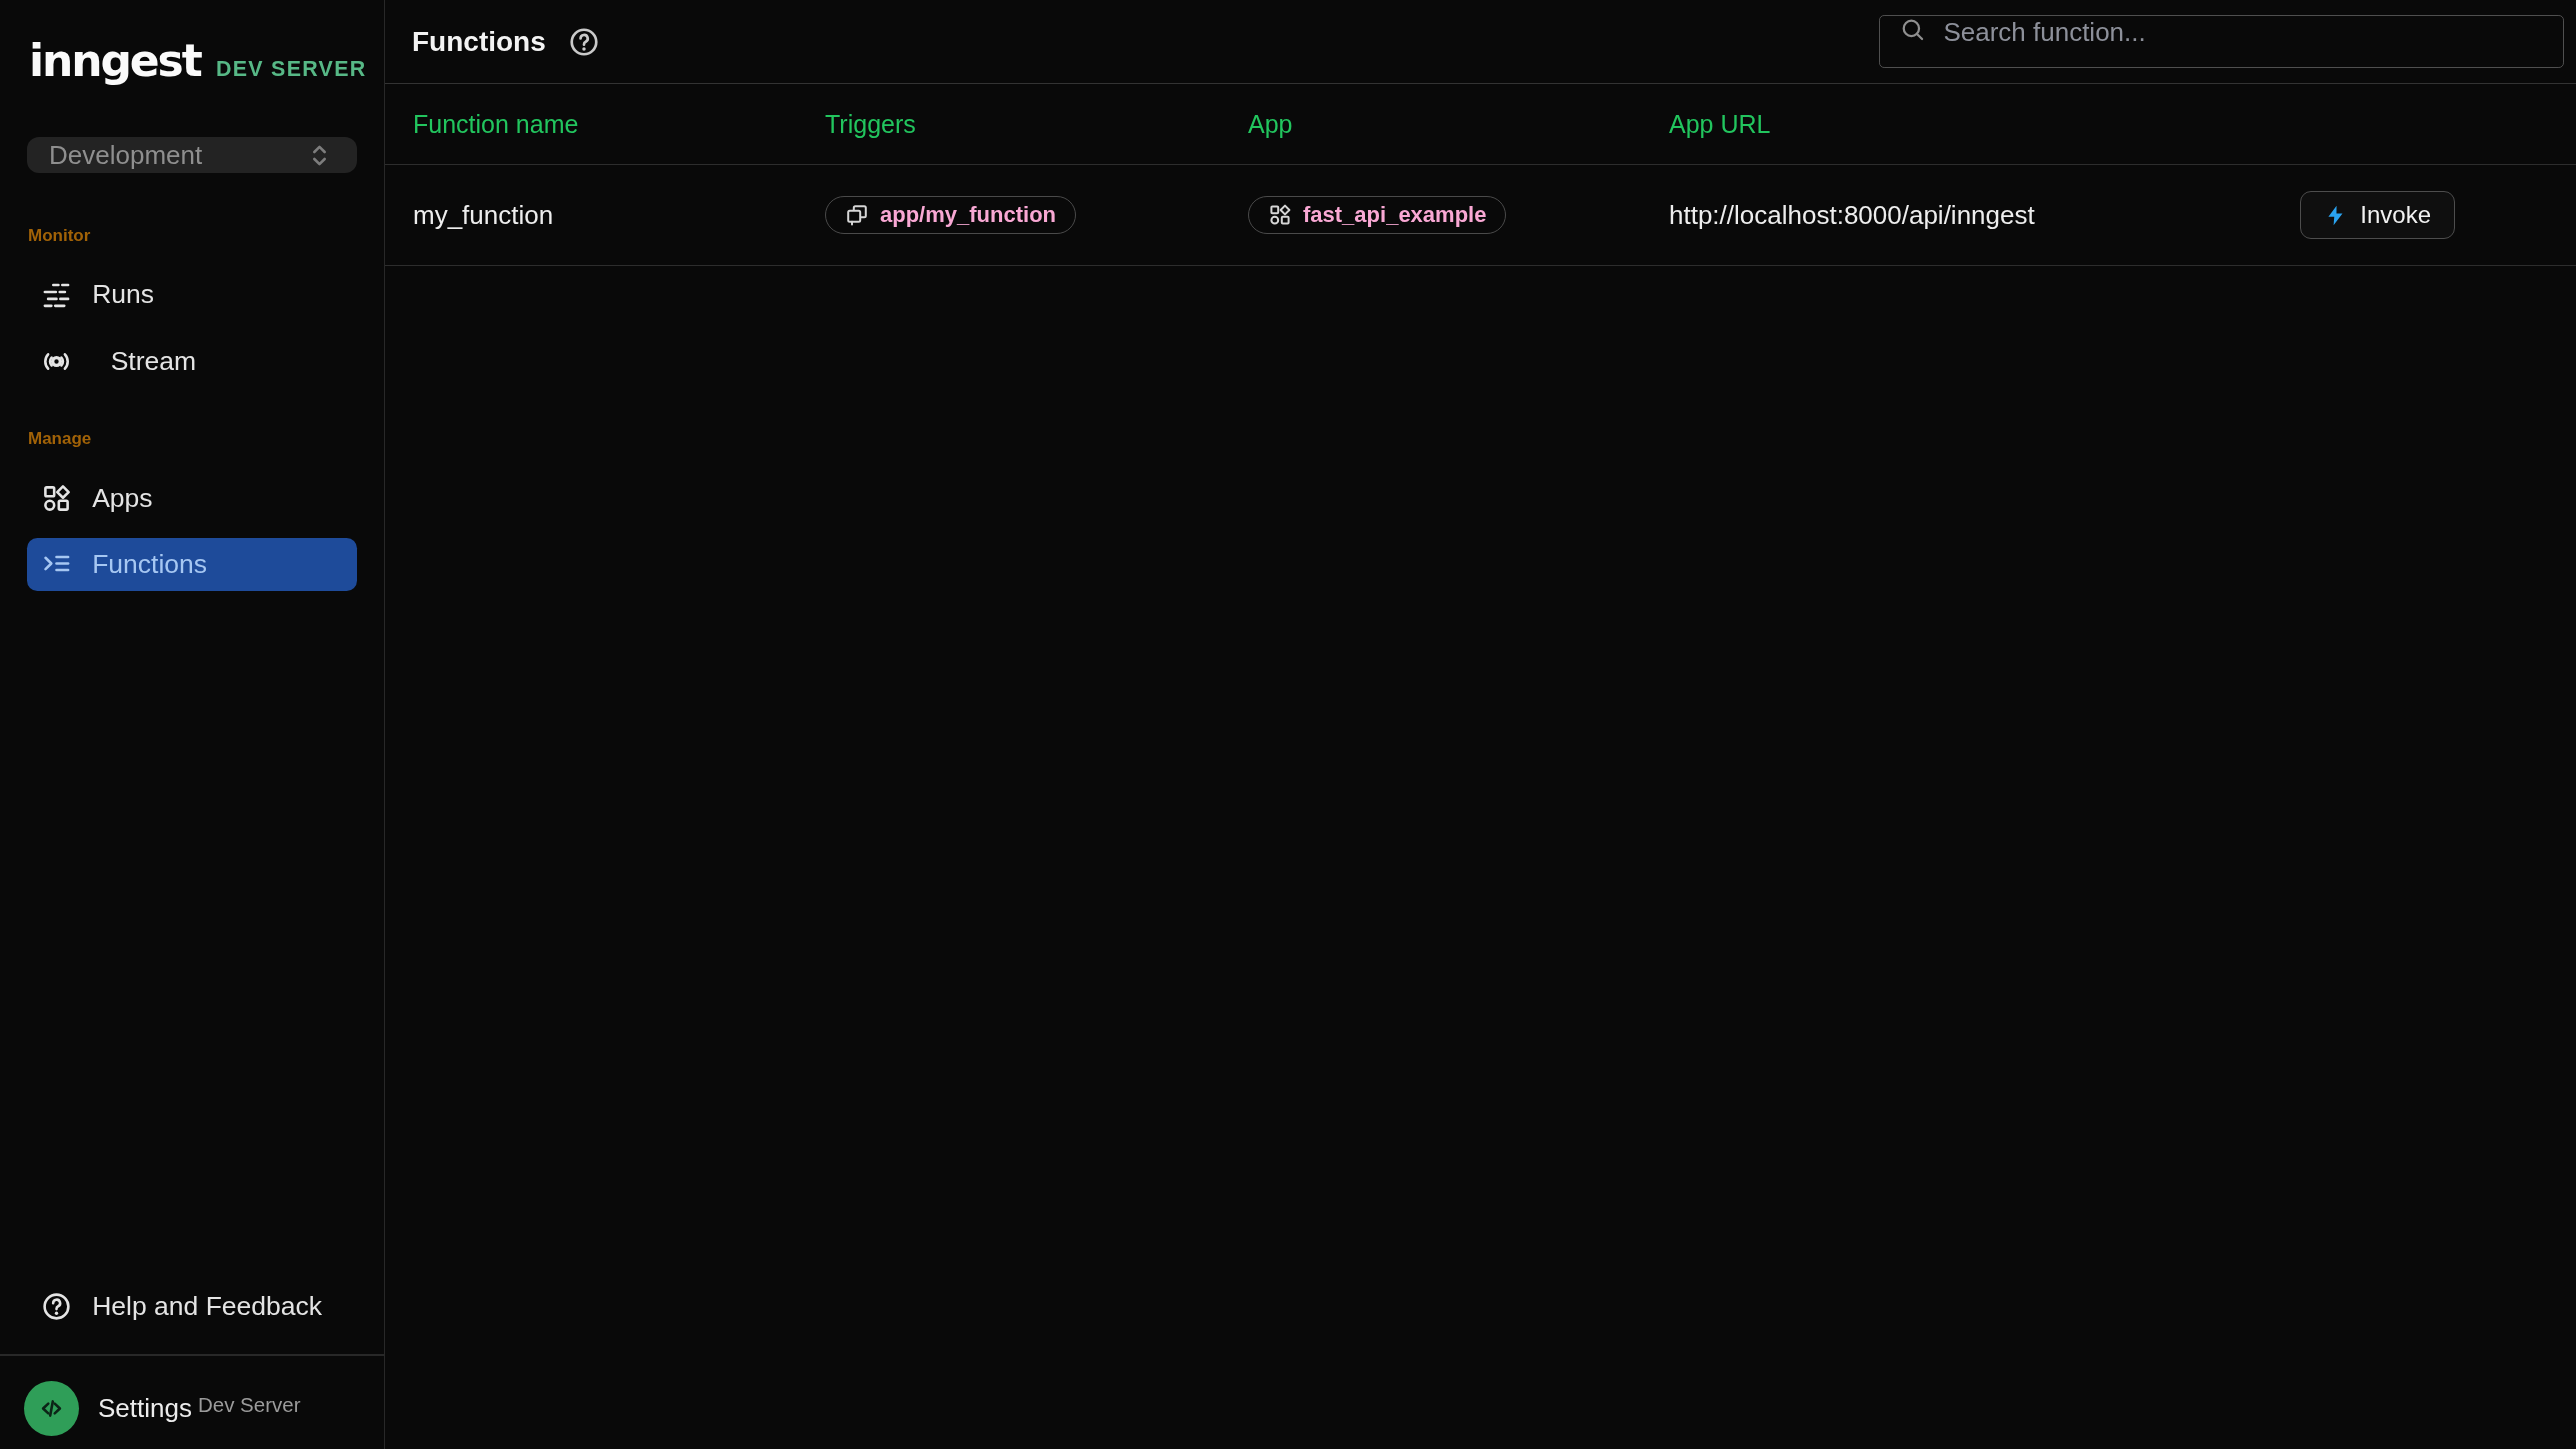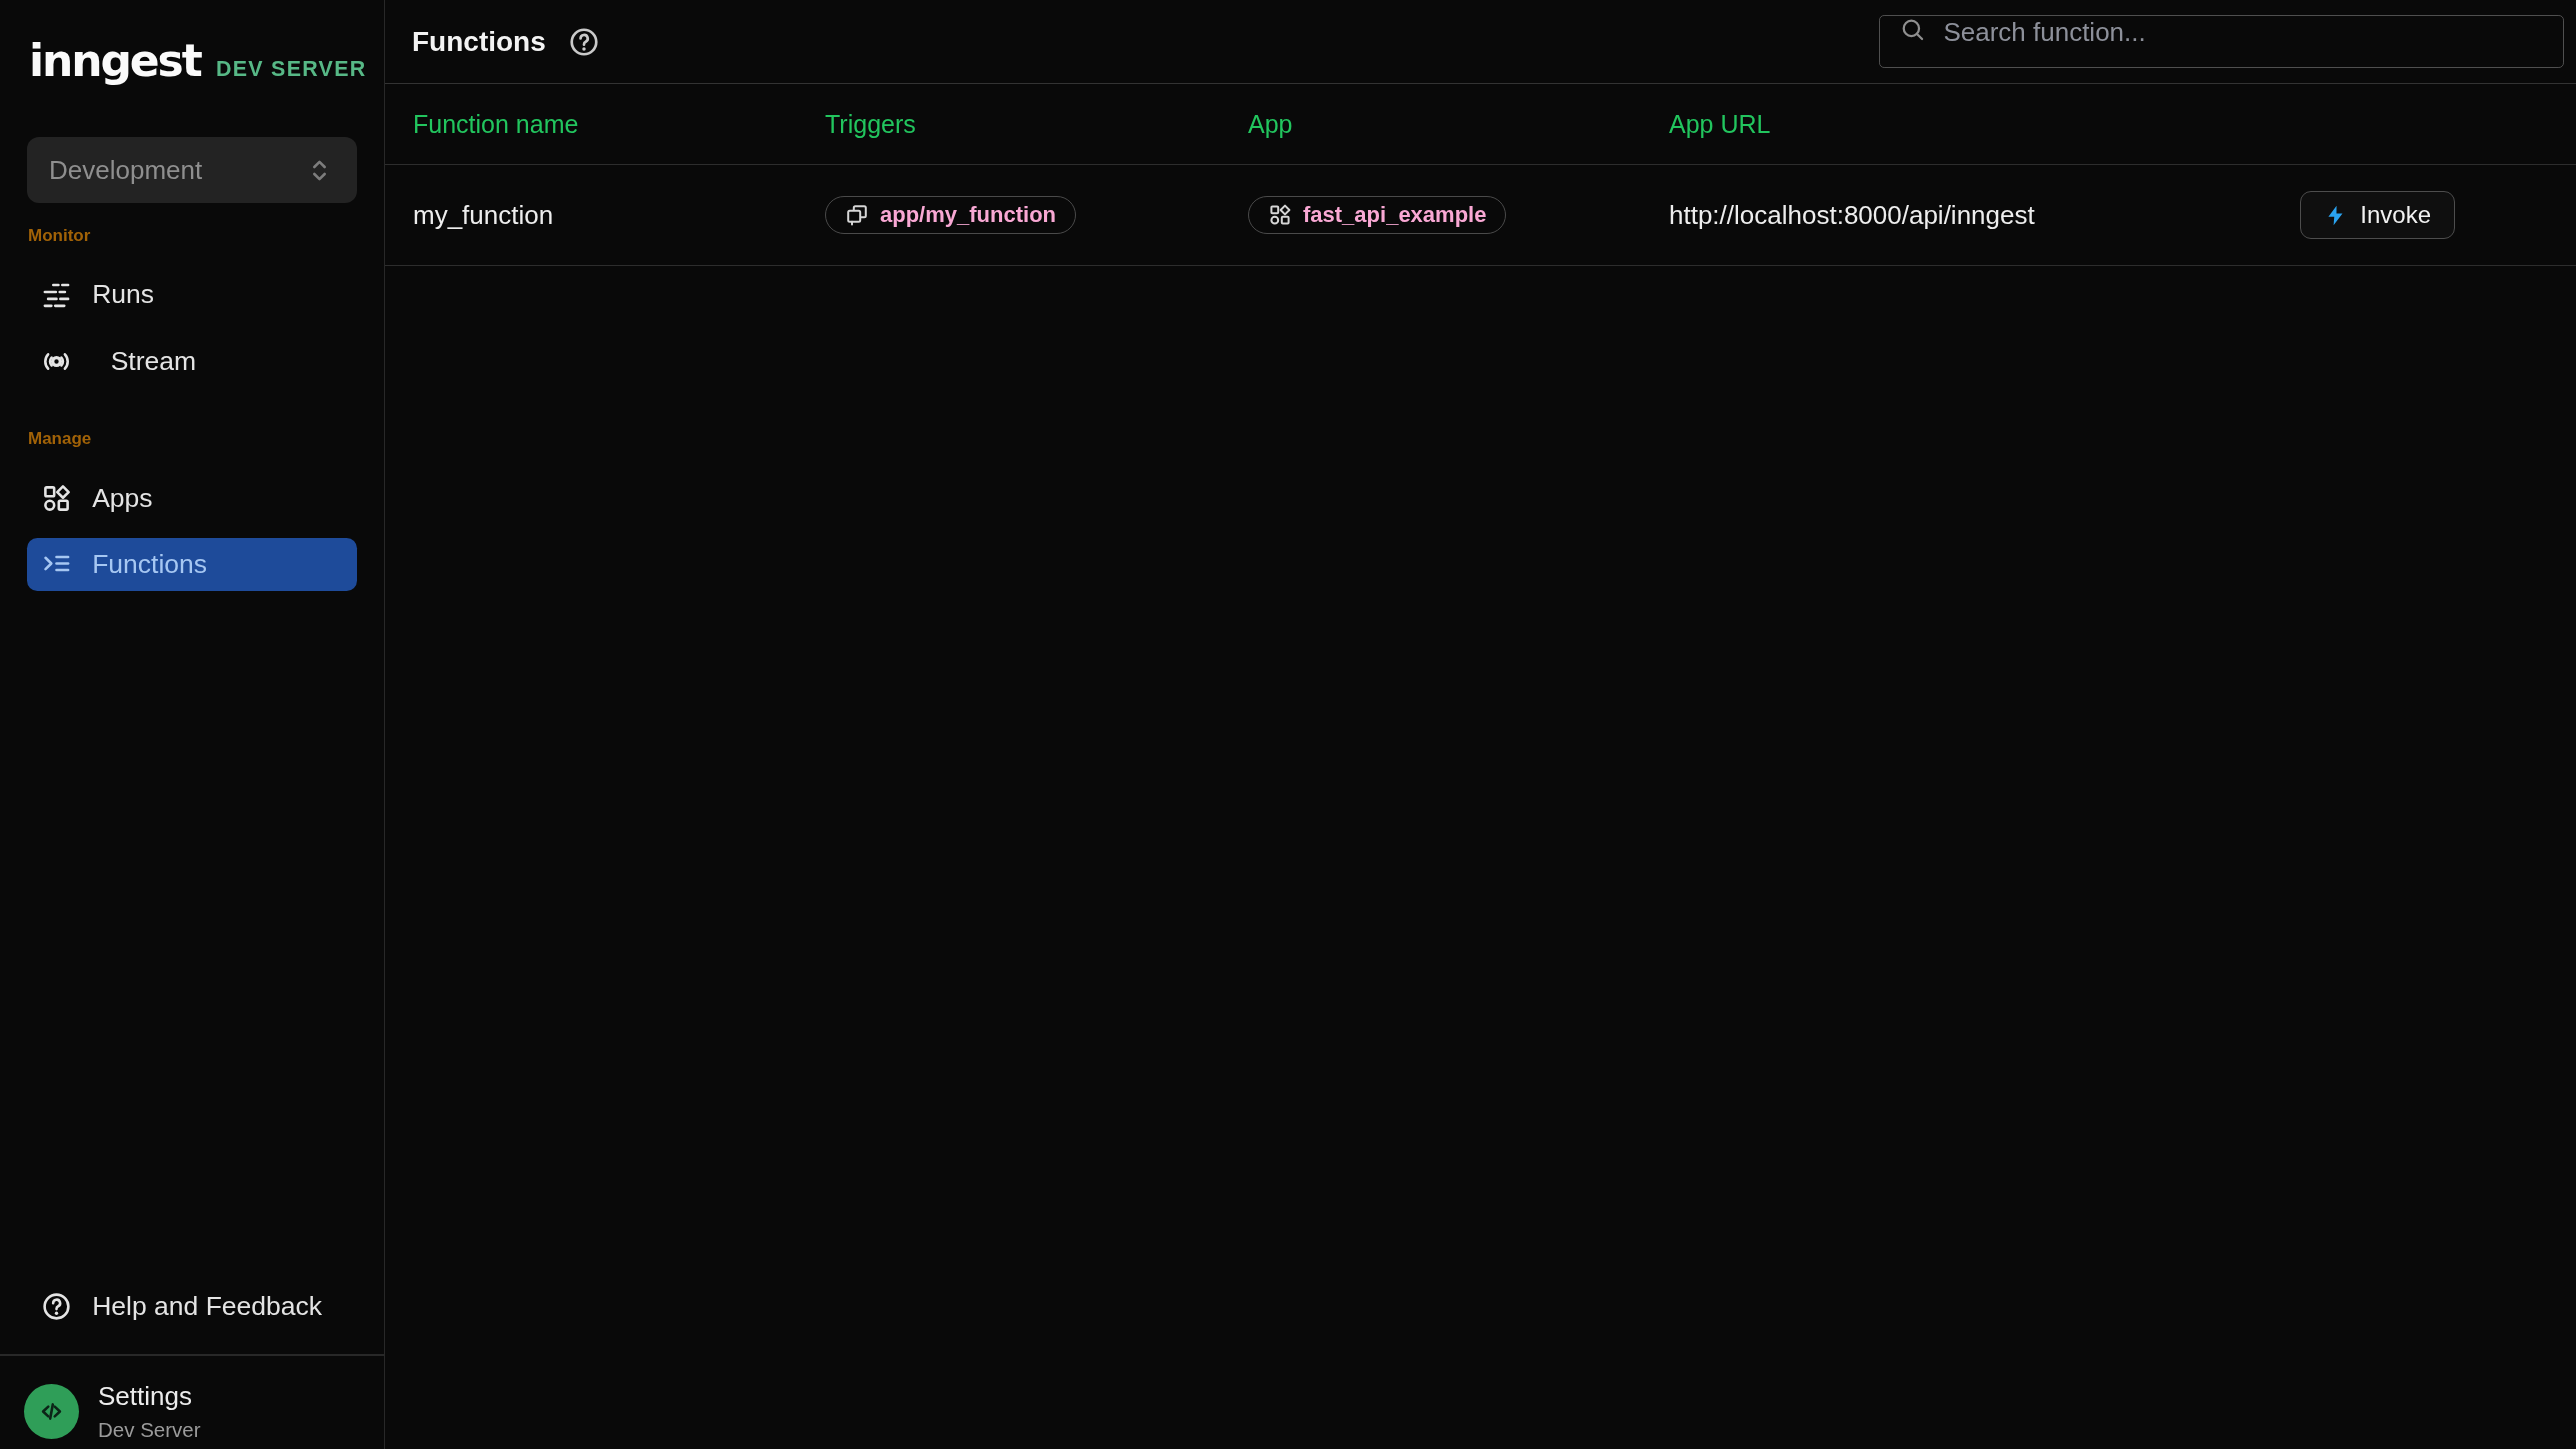--- a/index.html
+++ b/index.html
@@ -23,21 +23,21 @@
   .logo-row { position:absolute; left:29px; top:39px; display:flex; align-items:baseline; gap:15.4px; }
   .brand {
     font-family:"DejaVu Sans", sans-serif;
     font-weight:800; font-size:44px; line-height:1;
     letter-spacing:-2.1px; color:#fafafa;
   }
   .env { font-size:21.4px; font-weight:700; letter-spacing:1.3px; color:#57b886; }
 
   .workspace {
     position:absolute; left:27px; top:137px;
-    width:330px; height:66px;
+    width:330px; height:36px;
     background:#232323; border:none; border-radius:12px;
     display:flex; align-items:center; justify-content:space-between;
     padding:0 22px;
     color:#8f8f8f; font-size:26px; font-family:inherit;
     cursor:pointer;
   }
   .workspace svg { width:31px; height:31px; color:#7d7d7d; }
 
   .section-label { position:absolute; left:28px; font-size:17px; font-weight:600; color:#a16207; }
   #label-monitor { top:226px; }
@@ -65,21 +65,21 @@
     position:absolute; left:24px; top:1381px;
     display:flex; align-items:center; gap:19px;
     cursor:pointer; text-decoration:none;
   }
   .avatar {
     width:55px; height:55px; border-radius:50%;
     background:#2f9e58;
     display:flex; align-items:center; justify-content:center;
   }
   .avatar svg { width:31px; height:31px; color:#0c2417; }
-  .settings-text { display:flex; flex-direction:column; gap:6px; }
+  .settings-text { display:flex; flex-direction:row; gap:6px; }
   .settings-title { font-size:26px; color:#ececec; }
   .settings-sub { font-size:20.5px; color:#9b9b9b; }
 
   
   main { flex:1; display:flex; flex-direction:column; min-width:0; }
   .topbar {
     height:84px; min-height:84px;
     border-bottom:1.7px solid #333333;
     display:flex; align-items:center;
     padding:0 12px 0 27px; gap:22px;

